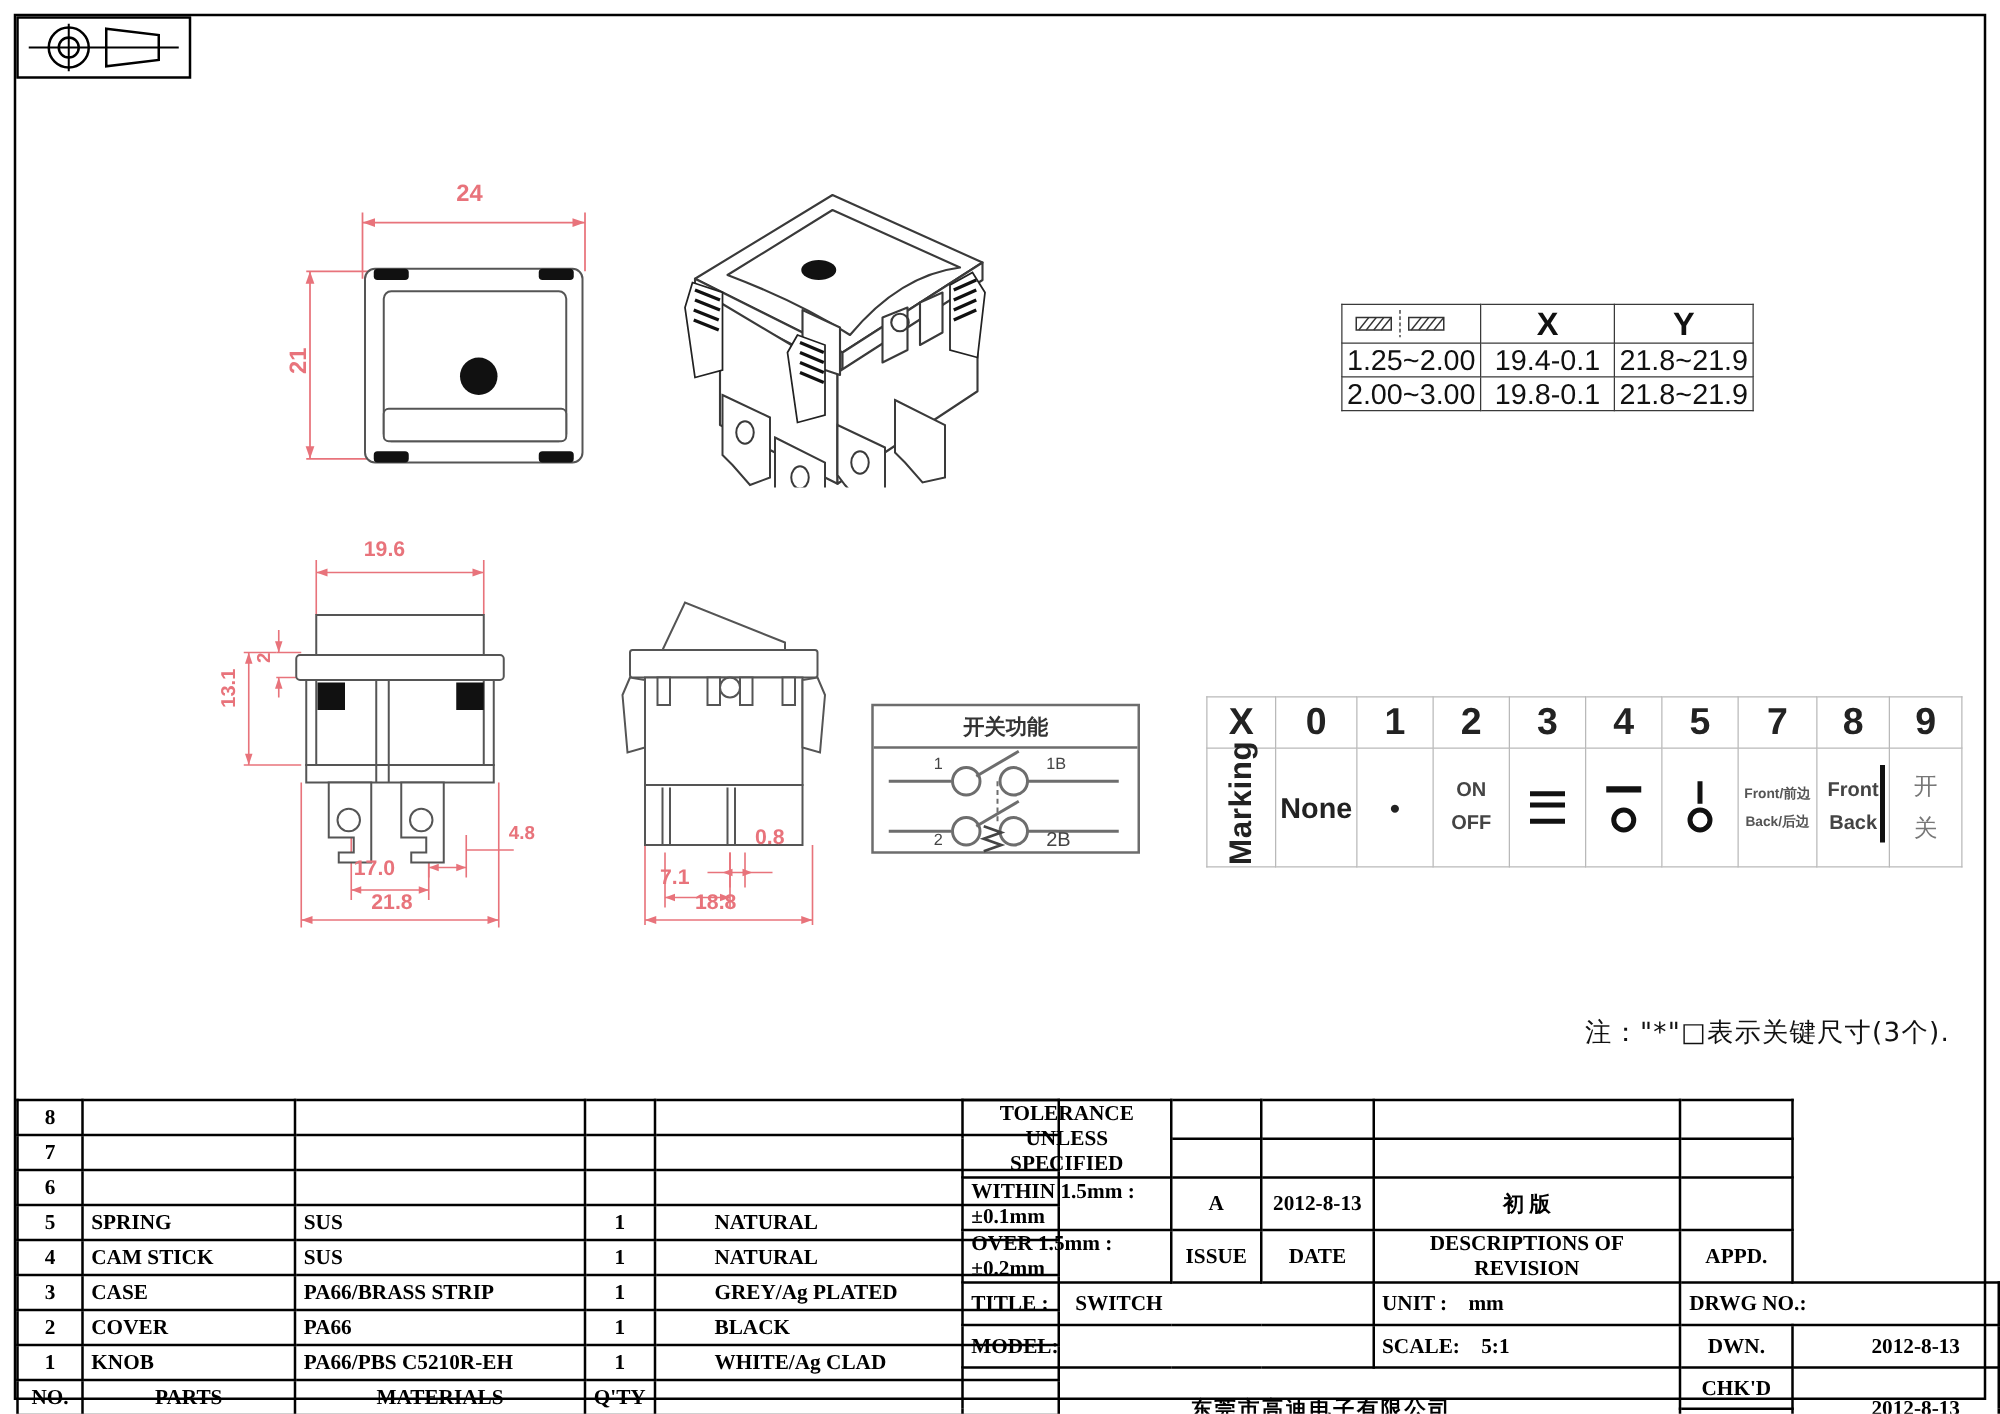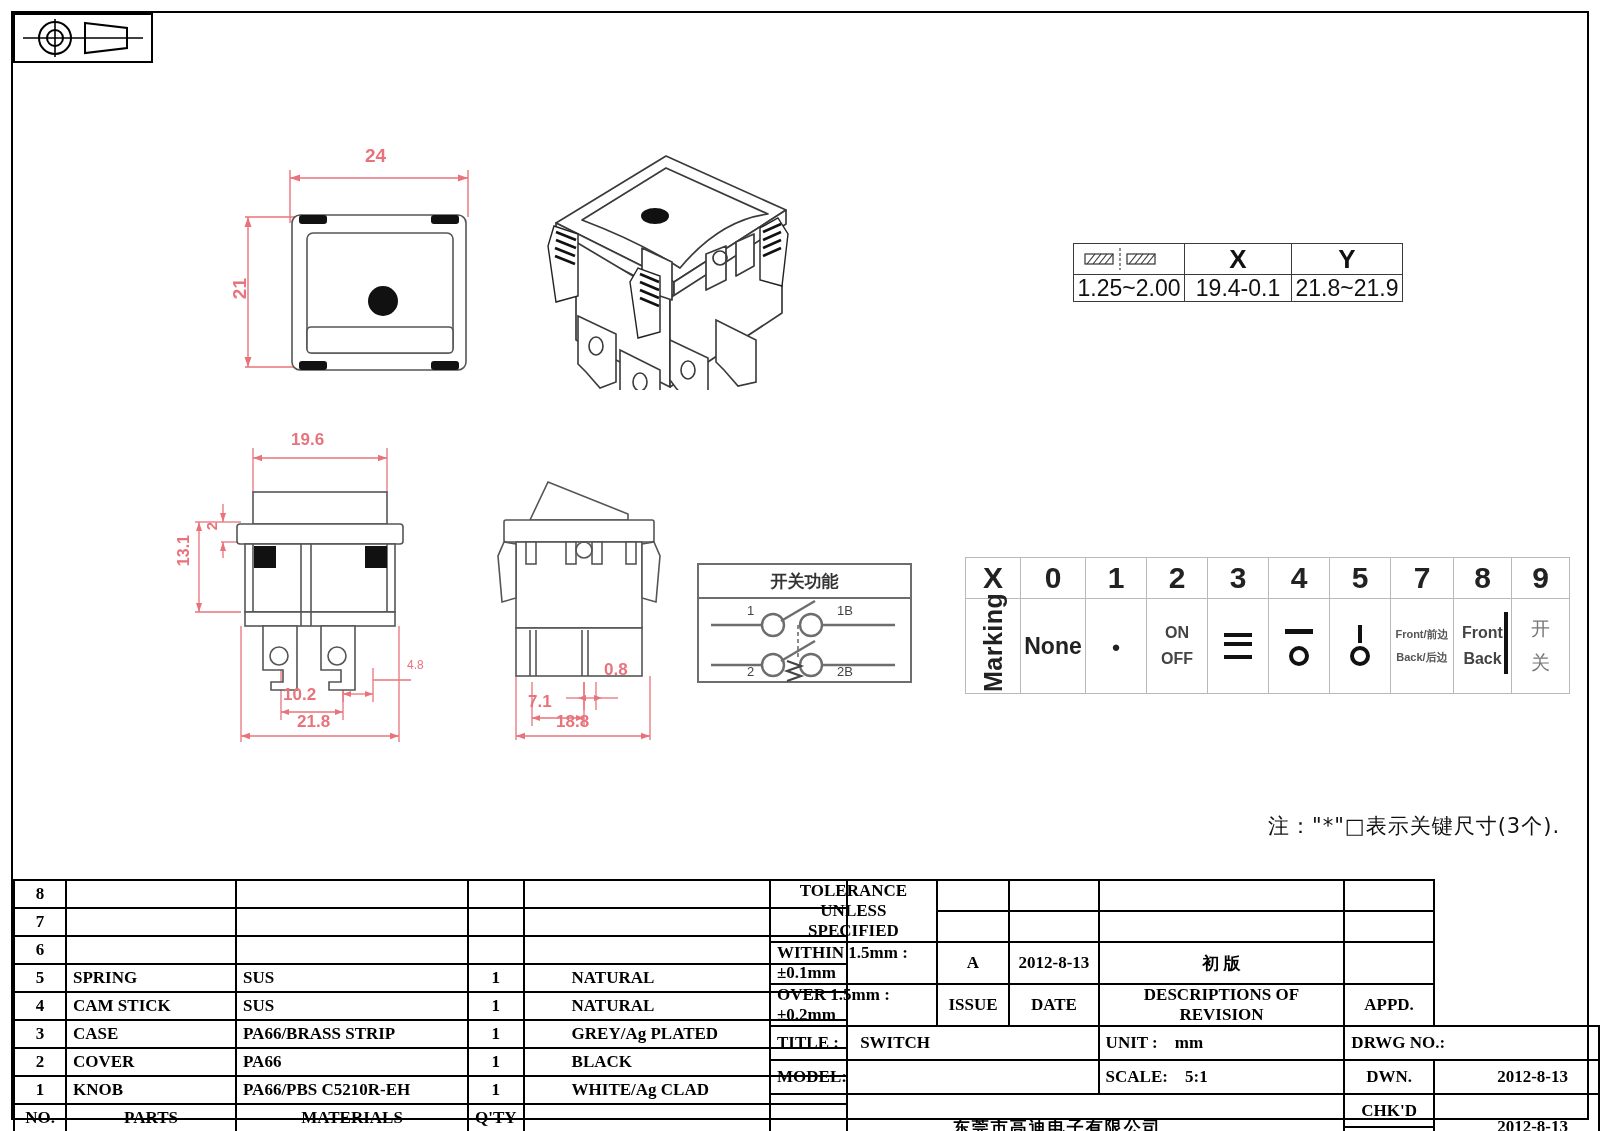--- a/index.html
+++ b/index.html
@@ -214,20 +214,25 @@
         </svg>
       </td>
       <td class="hdr c1">X</td>
       <td class="hdr c2">Y</td>
     </tr>
     <tr>
       <td class="c0">1.25~2.00</td>
       <td class="c1">19.4-0.1</td>
       <td class="c2">21.8~21.9</td>
     </tr>
+    <tr>
+      <td class="c0">2.00~3.00</td>
+      <td class="c1">19.8-0.1</td>
+      <td class="c2">21.8~21.9</td>
+    </tr>
   </tbody>
     </table>
 
   <div class="abs" style="left:175px;top:430px;">
     <svg width="300" height="315" viewBox="0 0 300 315">
       <g stroke="#e8737b" stroke-width="1.3" fill="none">
 
         <line x1="78" y1="18" x2="78" y2="62"></line>
         <line x1="212" y1="18" x2="212" y2="62"></line>
         <line x1="78" y1="28" x2="212" y2="28"></line>
@@ -284,22 +289,22 @@
       <g fill="#111">
         <rect x="79" y="116" width="22" height="22"></rect>
         <rect x="190" y="116" width="22" height="22"></rect>
       </g>
     </svg>
     <span class="t red" style="left:116px;top:0px;font-size:17px;font-weight:bold;font-family:'Liberation Sans',sans-serif;">19.6</span>
     <span class="t red" style="left:28px;top:92px;font-size:15px;font-weight:bold;font-family:'Liberation Sans',sans-serif;
                  writing-mode:vertical-rl;transform:rotate(180deg);">2</span>
     <span class="t red" style="left:0px;top:105px;font-size:16px;font-weight:bold;font-family:'Liberation Sans',sans-serif;
                  writing-mode:vertical-rl;transform:rotate(180deg);">13.1</span>
-    <span class="t red" style="left:232px;top:228px;font-size:12px;font-weight:normal;font-family:'Liberation Sans',sans-serif;">4.8</span>
-    <span class="t red" style="left:108px;top:255px;font-size:17px;font-weight:bold;font-family:'Liberation Sans',sans-serif;">10.2</span>
+    <span class="t red" style="left:232px;top:228px;font-size:15px;font-weight:bold;font-family:'Liberation Sans',sans-serif;">4.8</span>
+    <span class="t red" style="left:108px;top:255px;font-size:17px;font-weight:bold;font-family:'Liberation Sans',sans-serif;">17.0</span>
     <span class="t red" style="left:122px;top:282px;font-size:17px;font-weight:bold;font-family:'Liberation Sans',sans-serif;">21.8</span>
   </div>
 
   <div class="abs" style="left:478px;top:470px;">
     <svg width="200" height="270" viewBox="0 0 200 270">
       <g stroke="#e8737b" stroke-width="1.3" fill="none">
         <line x1="54" y1="212" x2="54" y2="256"></line>
         <line x1="106" y1="212" x2="106" y2="256"></line>
         <line x1="54" y1="248" x2="106" y2="248"></line>
         <path d="M54 248 l8 -3 l0 6 z" fill="#e8737b" stroke="none"></path>
@@ -355,21 +360,21 @@
         <line x1="82" y1="62" x2="116" y2="42"></line>
       </g>
       <line x1="99" y1="26" x2="99" y2="60" stroke="#6d6d6d" stroke-width="1.6" stroke-dasharray="4,3"></line>
       <g stroke="#444" stroke-width="2.2" fill="none">
         <path d="M88 62 l14 5 l-14 5 l14 5 l-14 5"></path>
       </g>
     </svg>
     <span class="t" style="left:48px;top:38px;font-size:13px;font-family:'Liberation Sans',sans-serif;color:#444;">1</span>
     <span class="t" style="left:138px;top:38px;font-size:13px;font-family:'Liberation Sans',sans-serif;color:#444;">1B</span>
     <span class="t" style="left:48px;top:99px;font-size:13px;font-family:'Liberation Sans',sans-serif;color:#444;">2</span>
-    <span class="t" style="left:138px;top:99px;font-size:13px;font-family:'Liberation Sans',sans-serif;color:#444;">2B</span>
+    <span class="t" style="left:138px;top:99px;font-size:16px;font-family:'Liberation Sans',sans-serif;color:#444;">2B</span>
   </div>
 
   <table id="markTable">
     <tbody>
         <tr class="head">
       <td style="width:52px;">X</td>
       <td style="width:62px;">0</td>
       <td style="width:58px;">1</td>
       <td style="width:58px;">2</td>
       <td style="width:58px;">3</td>

